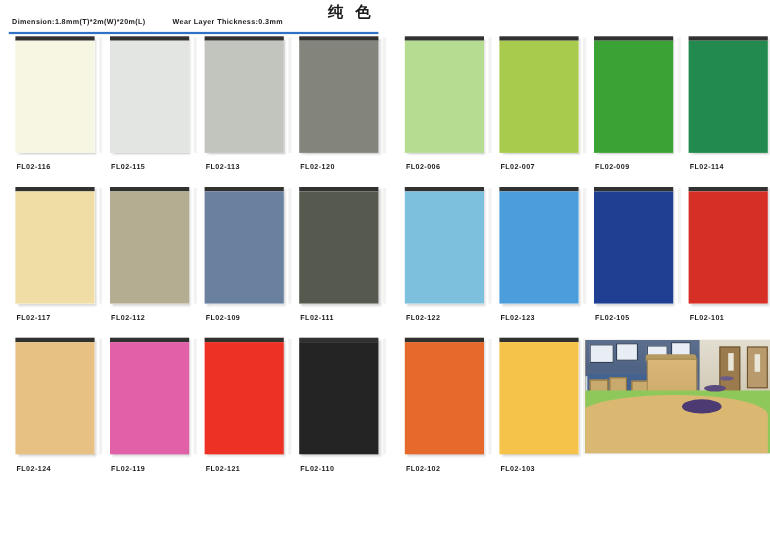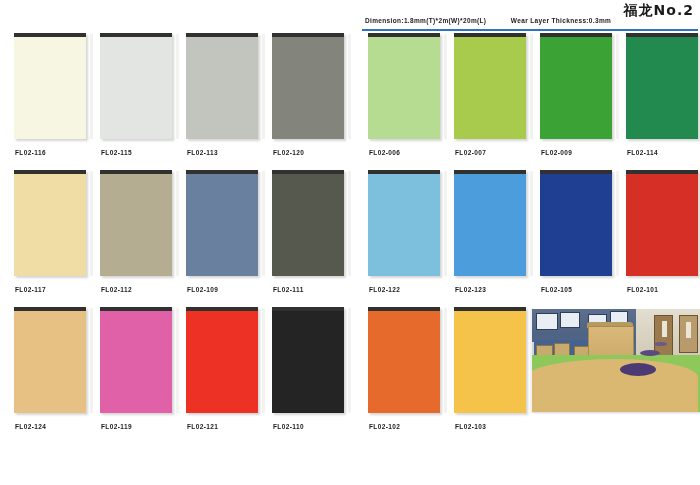--- a/index.html
+++ b/index.html
@@ -220,165 +220,165 @@
   .photo .p-dot.m1  { left: 108px; top: 41px; width: 20px; height: 6px; background:#5a4a7e; }
   .photo .p-dot.m2  { left: 122px; top: 33px; width: 13px; height: 4px; background:#6a5a8a; }
 </style>
 </head>
 <body>
 
 <div class="page">
 
   <section class="panel panel-left">
 
-
-    <div class="grid">
-
-      <div class="row">
-        <div class="cell" data-col="0">
-          <div class="swatch-wrap">
-            <div class="swatch">
-              <div class="swatch-edge"></div>
-              <div class="swatch-face" style="background: rgb(247, 246, 227);"></div>
-            </div>
-            <div class="swatch-side"></div>
-          </div>
-          <div class="code">FL02-116</div>
-        </div>
-        <div class="cell" data-col="1">
-          <div class="swatch-wrap">
-            <div class="swatch">
-              <div class="swatch-edge"></div>
-              <div class="swatch-face" style="background: rgb(227, 229, 226);"></div>
-            </div>
-            <div class="swatch-side"></div>
-          </div>
-          <div class="code">FL02-115</div>
-        </div>
-        <div class="cell" data-col="2">
-          <div class="swatch-wrap">
-            <div class="swatch">
-              <div class="swatch-edge"></div>
-              <div class="swatch-face" style="background: rgb(194, 197, 190);"></div>
-            </div>
-            <div class="swatch-side"></div>
-          </div>
-          <div class="code">FL02-113</div>
-        </div>
-        <div class="cell" data-col="3">
-          <div class="swatch-wrap">
-            <div class="swatch">
-              <div class="swatch-edge"></div>
-              <div class="swatch-face" style="background: rgb(131, 133, 124);"></div>
-            </div>
-            <div class="swatch-side"></div>
-          </div>
-          <div class="code">FL02-120</div>
-        </div>
-      </div>
-
-      <div class="row">
-        <div class="cell" data-col="0">
-          <div class="swatch-wrap">
-            <div class="swatch">
-              <div class="swatch-edge"></div>
-              <div class="swatch-face" style="background: rgb(239, 221, 165);"></div>
-            </div>
-            <div class="swatch-side"></div>
-          </div>
-          <div class="code">FL02-117</div>
-        </div>
-        <div class="cell" data-col="1">
-          <div class="swatch-wrap">
-            <div class="swatch">
-              <div class="swatch-edge"></div>
-              <div class="swatch-face" style="background: rgb(180, 173, 146);"></div>
-            </div>
-            <div class="swatch-side"></div>
-          </div>
-          <div class="code">FL02-112</div>
-        </div>
-        <div class="cell" data-col="2">
-          <div class="swatch-wrap">
-            <div class="swatch">
-              <div class="swatch-edge"></div>
-              <div class="swatch-face" style="background: rgb(105, 128, 159);"></div>
-            </div>
-            <div class="swatch-side"></div>
-          </div>
-          <div class="code">FL02-109</div>
-        </div>
-        <div class="cell" data-col="3">
-          <div class="swatch-wrap">
-            <div class="swatch">
-              <div class="swatch-edge"></div>
-              <div class="swatch-face" style="background: rgb(86, 90, 78);"></div>
-            </div>
-            <div class="swatch-side"></div>
-          </div>
-          <div class="code">FL02-111</div>
-        </div>
-      </div>
-
-      <div class="row">
-        <div class="cell" data-col="0">
-          <div class="swatch-wrap">
-            <div class="swatch">
-              <div class="swatch-edge"></div>
-              <div class="swatch-face" style="background: rgb(230, 193, 131);"></div>
-            </div>
-            <div class="swatch-side"></div>
-          </div>
-          <div class="code">FL02-124</div>
-        </div>
-        <div class="cell" data-col="1">
-          <div class="swatch-wrap">
-            <div class="swatch">
-              <div class="swatch-edge"></div>
-              <div class="swatch-face" style="background: rgb(224, 97, 168);"></div>
-            </div>
-            <div class="swatch-side"></div>
-          </div>
-          <div class="code">FL02-119</div>
-        </div>
-        <div class="cell" data-col="2">
-          <div class="swatch-wrap">
-            <div class="swatch">
-              <div class="swatch-edge"></div>
-              <div class="swatch-face" style="background: rgb(237, 49, 36);"></div>
-            </div>
-            <div class="swatch-side"></div>
-          </div>
-          <div class="code">FL02-121</div>
-        </div>
-        <div class="cell" data-col="3">
-          <div class="swatch-wrap">
-            <div class="swatch">
-              <div class="swatch-edge"></div>
-              <div class="swatch-face" style="background: rgb(36, 36, 36);"></div>
-            </div>
-            <div class="swatch-side"></div>
-          </div>
-          <div class="code">FL02-110</div>
-        </div>
-      </div>
-
-    </div>
-  </section>
-
-  <section class="panel panel-right">
-
     <div class="header">
       <div class="spec-line">
         <span class="spec-dimension">Dimension:1.8mm(T)*2m(W)*20m(L)</span>
         <span class="spec-wear">Wear Layer Thickness:0.3mm</span>
       </div>
-      <div class="brand-title">福龙No.2</div>
+      <div class="brand-title cn-wide">纯 色</div>
       <div class="header-rule" style="background: rgb(47, 113, 196);"></div>
     </div>
+
+    <div class="grid">
+
+      <div class="row">
+        <div class="cell" data-col="0">
+          <div class="swatch-wrap">
+            <div class="swatch">
+              <div class="swatch-edge"></div>
+              <div class="swatch-face" style="background: rgb(247, 246, 227);"></div>
+            </div>
+            <div class="swatch-side"></div>
+          </div>
+          <div class="code">FL02-116</div>
+        </div>
+        <div class="cell" data-col="1">
+          <div class="swatch-wrap">
+            <div class="swatch">
+              <div class="swatch-edge"></div>
+              <div class="swatch-face" style="background: rgb(227, 229, 226);"></div>
+            </div>
+            <div class="swatch-side"></div>
+          </div>
+          <div class="code">FL02-115</div>
+        </div>
+        <div class="cell" data-col="2">
+          <div class="swatch-wrap">
+            <div class="swatch">
+              <div class="swatch-edge"></div>
+              <div class="swatch-face" style="background: rgb(194, 197, 190);"></div>
+            </div>
+            <div class="swatch-side"></div>
+          </div>
+          <div class="code">FL02-113</div>
+        </div>
+        <div class="cell" data-col="3">
+          <div class="swatch-wrap">
+            <div class="swatch">
+              <div class="swatch-edge"></div>
+              <div class="swatch-face" style="background: rgb(131, 133, 124);"></div>
+            </div>
+            <div class="swatch-side"></div>
+          </div>
+          <div class="code">FL02-120</div>
+        </div>
+      </div>
+
+      <div class="row">
+        <div class="cell" data-col="0">
+          <div class="swatch-wrap">
+            <div class="swatch">
+              <div class="swatch-edge"></div>
+              <div class="swatch-face" style="background: rgb(239, 221, 165);"></div>
+            </div>
+            <div class="swatch-side"></div>
+          </div>
+          <div class="code">FL02-117</div>
+        </div>
+        <div class="cell" data-col="1">
+          <div class="swatch-wrap">
+            <div class="swatch">
+              <div class="swatch-edge"></div>
+              <div class="swatch-face" style="background: rgb(180, 173, 146);"></div>
+            </div>
+            <div class="swatch-side"></div>
+          </div>
+          <div class="code">FL02-112</div>
+        </div>
+        <div class="cell" data-col="2">
+          <div class="swatch-wrap">
+            <div class="swatch">
+              <div class="swatch-edge"></div>
+              <div class="swatch-face" style="background: rgb(105, 128, 159);"></div>
+            </div>
+            <div class="swatch-side"></div>
+          </div>
+          <div class="code">FL02-109</div>
+        </div>
+        <div class="cell" data-col="3">
+          <div class="swatch-wrap">
+            <div class="swatch">
+              <div class="swatch-edge"></div>
+              <div class="swatch-face" style="background: rgb(86, 90, 78);"></div>
+            </div>
+            <div class="swatch-side"></div>
+          </div>
+          <div class="code">FL02-111</div>
+        </div>
+      </div>
+
+      <div class="row">
+        <div class="cell" data-col="0">
+          <div class="swatch-wrap">
+            <div class="swatch">
+              <div class="swatch-edge"></div>
+              <div class="swatch-face" style="background: rgb(230, 193, 131);"></div>
+            </div>
+            <div class="swatch-side"></div>
+          </div>
+          <div class="code">FL02-124</div>
+        </div>
+        <div class="cell" data-col="1">
+          <div class="swatch-wrap">
+            <div class="swatch">
+              <div class="swatch-edge"></div>
+              <div class="swatch-face" style="background: rgb(224, 97, 168);"></div>
+            </div>
+            <div class="swatch-side"></div>
+          </div>
+          <div class="code">FL02-119</div>
+        </div>
+        <div class="cell" data-col="2">
+          <div class="swatch-wrap">
+            <div class="swatch">
+              <div class="swatch-edge"></div>
+              <div class="swatch-face" style="background: rgb(237, 49, 36);"></div>
+            </div>
+            <div class="swatch-side"></div>
+          </div>
+          <div class="code">FL02-121</div>
+        </div>
+        <div class="cell" data-col="3">
+          <div class="swatch-wrap">
+            <div class="swatch">
+              <div class="swatch-edge"></div>
+              <div class="swatch-face" style="background: rgb(36, 36, 36);"></div>
+            </div>
+            <div class="swatch-side"></div>
+          </div>
+          <div class="code">FL02-110</div>
+        </div>
+      </div>
+
+    </div>
+  </section>
+
+  <section class="panel panel-right">
+
 
     <div class="grid">
 
       <div class="row">
         <div class="cell" data-col="0">
           <div class="swatch-wrap">
             <div class="swatch">
               <div class="swatch-edge"></div>
               <div class="swatch-face" style="background: rgb(182, 220, 145);"></div>
             </div>

